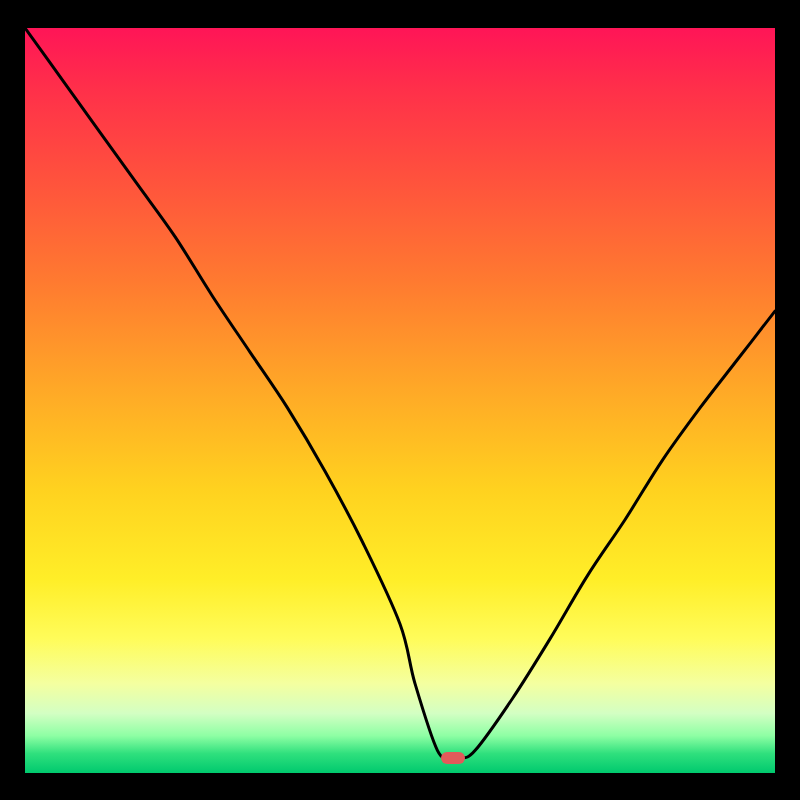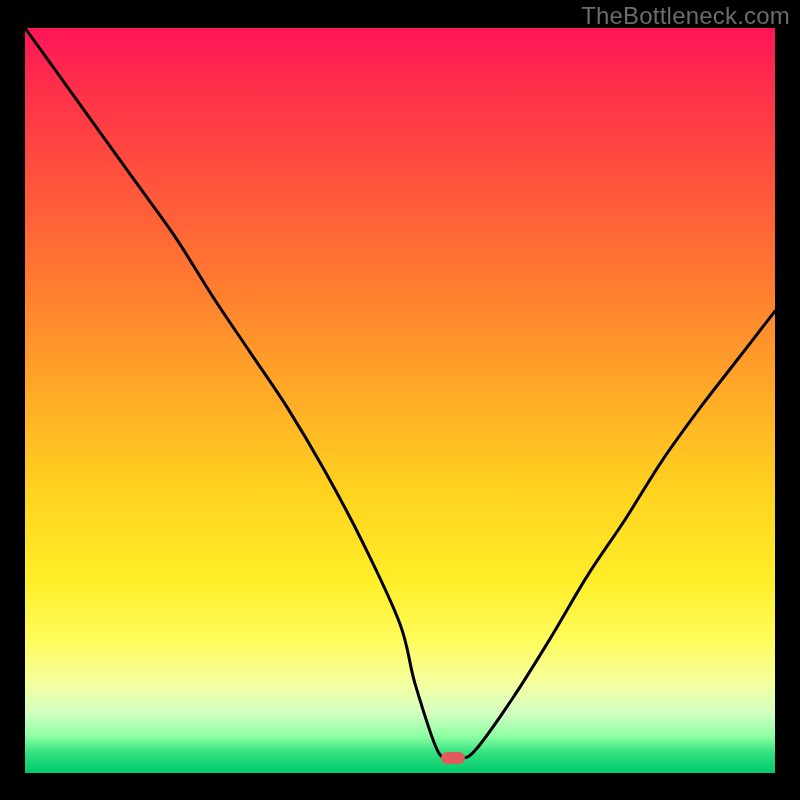--- a/index.html
+++ b/index.html
@@ -75,21 +75,20 @@
     border-radius: 6px;
     background: #e25a5a;
     z-index: 6;
   }
 </style>
 </head>
 <body>
 
 <div class="frame">
 
-  <div class="watermark">TheBottleneck.com</div>
 
   <div class="plot">
     <div class="gradient"></div>
 
     <svg class="curve" viewBox="0 0 750 745" preserveAspectRatio="none">
       <path id="curve-path" fill="none" stroke="#000" stroke-width="3" stroke-linecap="round" stroke-linejoin="round" d="M 0.0 0.0 C 6.3 8.7, 25.0 34.8, 37.5 52.1 C 50.0 69.5, 62.5 86.9, 75.0 104.3 C 87.5 121.7, 100.0 139.1, 112.5 156.4 C 125.0 173.8, 137.5 190.0, 150.0 208.6 C 162.5 227.2, 175.0 249.0, 187.5 268.2 C 200.0 287.4, 212.5 305.5, 225.0 324.1 C 237.5 342.7, 250.0 360.1, 262.5 379.9 C 275.0 399.8, 287.5 420.9, 300.0 443.3 C 312.5 465.6, 325.0 488.6, 337.5 514.0 C 350.0 539.5, 366.3 572.4, 375.0 596.0 C 383.8 619.6, 383.8 634.5, 390.0 655.6 C 396.3 676.7, 406.3 710.2, 412.5 722.6 C 418.8 735.1, 423.7 728.9, 427.5 730.1 C 431.2 731.3, 431.2 731.3, 435.0 730.1 C 438.7 728.9, 441.3 732.6, 450.0 722.6 C 458.8 712.7, 475.0 689.1, 487.5 670.5 C 500.0 651.9, 512.5 631.4, 525.0 610.9 C 537.5 590.4, 550.0 567.4, 562.5 547.6 C 575.0 527.7, 587.5 510.9, 600.0 491.7 C 612.5 472.5, 625.0 450.7, 637.5 432.1 C 650.0 413.5, 662.5 396.7, 675.0 379.9 C 687.5 363.2, 700.0 347.7, 712.5 331.5 C 725.0 315.4, 743.8 291.2, 750.0 283.1"></path>
     </svg>
 
     <div class="marker" id="marker" style="left: 415.5px; top: 724.1px;"></div>
   </div>

